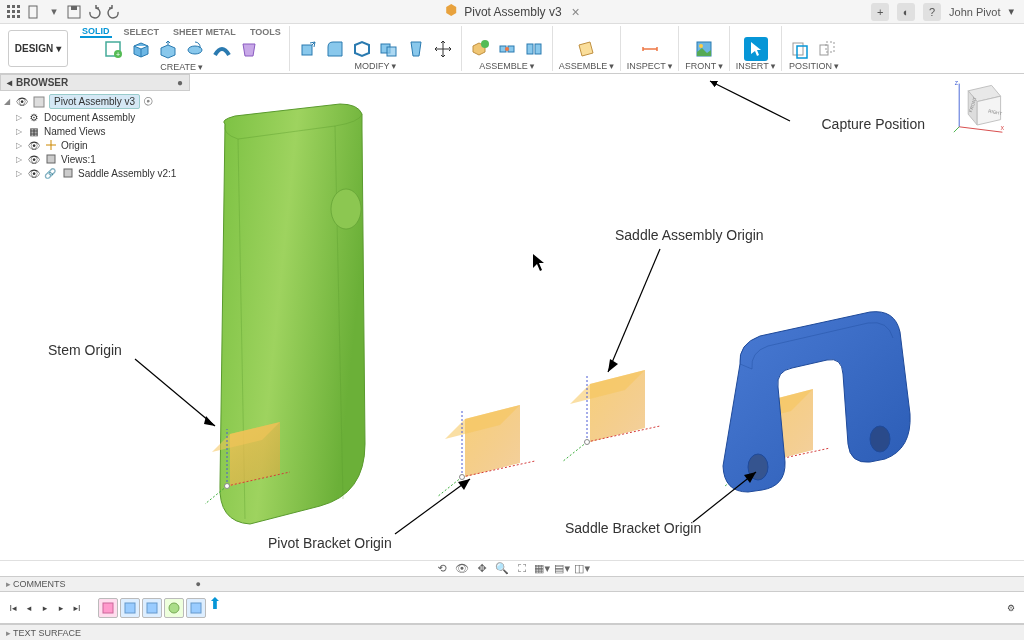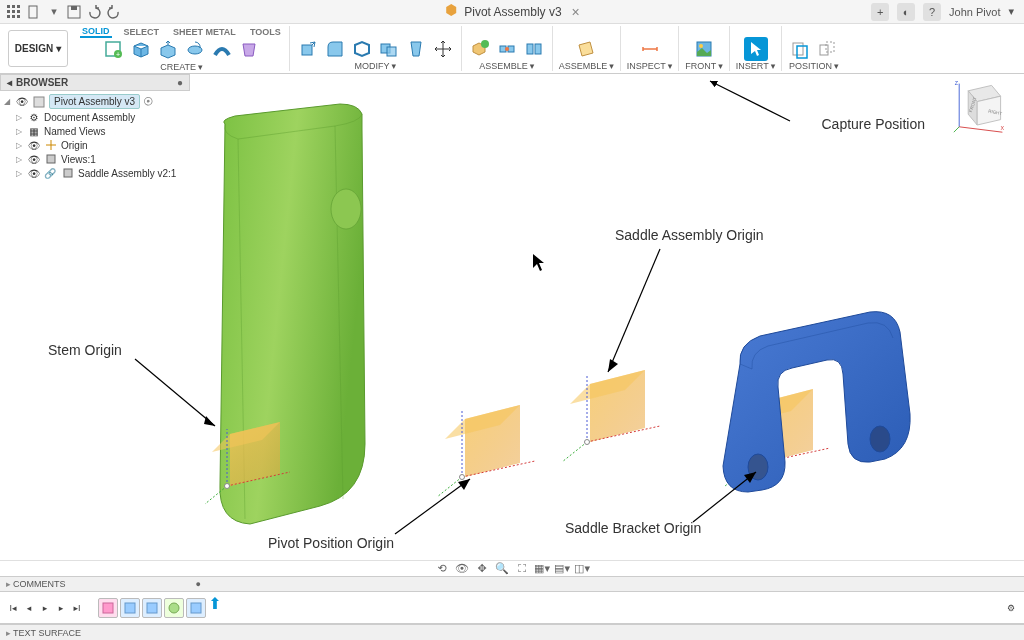--- a/index.html
+++ b/index.html
@@ -456,21 +456,21 @@
       </defs>
       <path d="M90 45 L10 5" stroke="#000" stroke-width="1.2" marker-end="url(#ah1)" fill="none"></path>
     </svg>
 
   <div class="annot" style="left:48px;top:268px">Stem Origin</div>
   <svg class="arrow" style="left:130px;top:280px;width:95px;height:80px">
       <path d="M5 5 L85 72" stroke="#000" stroke-width="1.2" fill="none"></path>
       <path d="M85 72 L76 62 L74 70 Z" fill="#000"></path>
     </svg>
 
-  <div class="annot" style="left:268px;top:461px">Pivot Position Origin</div>
+  <div class="annot" style="left:268px;top:461px">Pivot Bracket Origin</div>
   <svg class="arrow" style="left:390px;top:400px;width:90px;height:65px">
       <path d="M5 60 L80 5" stroke="#000" stroke-width="1.2" fill="none"></path>
       <path d="M80 5 L68 8 L74 16 Z" fill="#000"></path>
     </svg>
 
   <div class="annot" style="left:615px;top:153px">Saddle Assembly Origin</div>
   <svg class="arrow" style="left:600px;top:170px;width:70px;height:135px">
       <path d="M60 5 L8 128" stroke="#000" stroke-width="1.2" fill="none"></path>
       <path d="M8 128 L10 115 L18 120 Z" fill="#000"></path>
     </svg>

